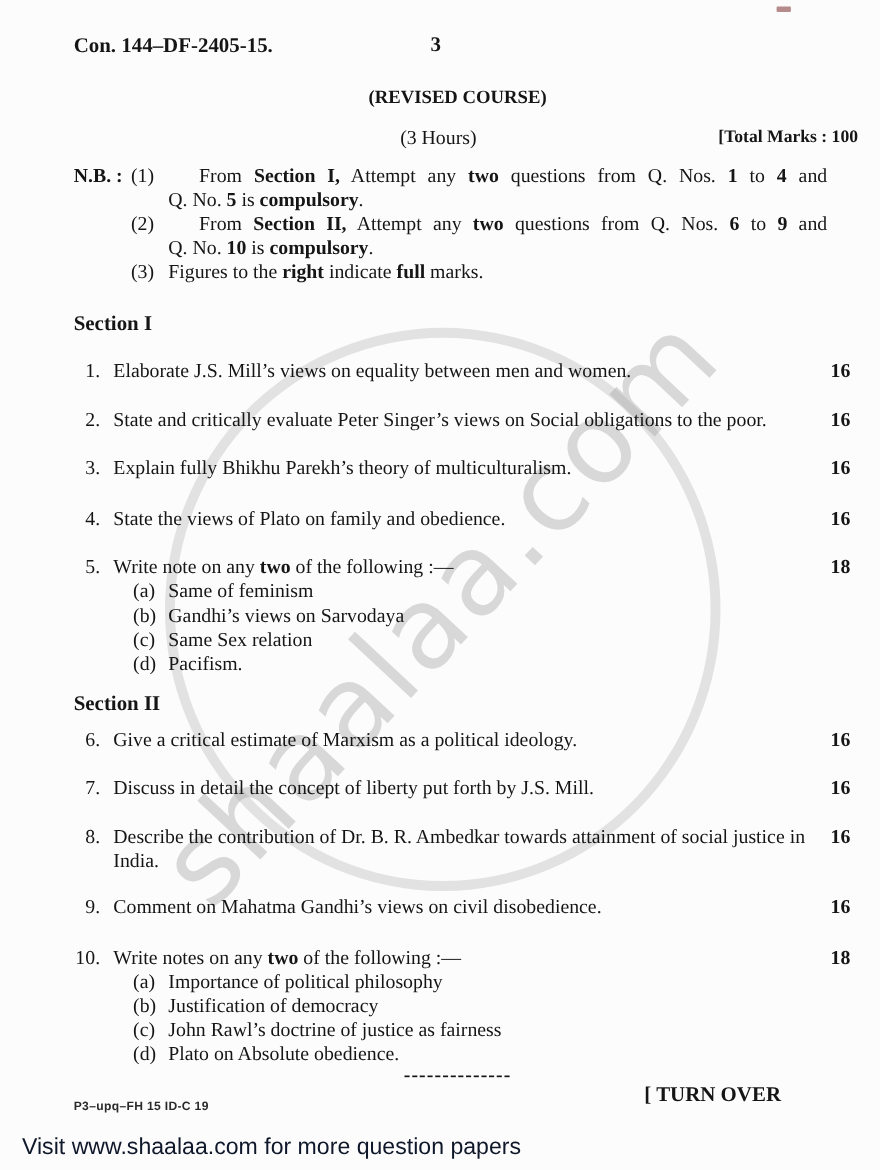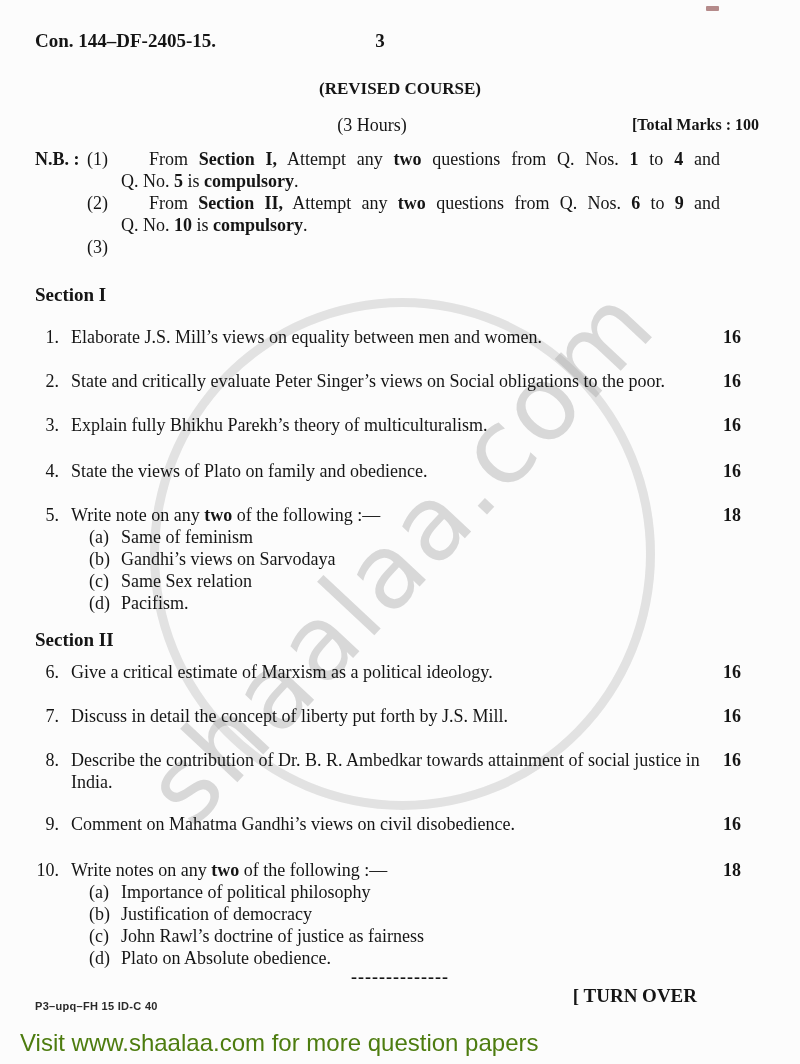--- a/index.html
+++ b/index.html
@@ -28,31 +28,31 @@
     font-family:"DejaVu Sans", sans-serif;
     font-size:103px; letter-spacing:3px;
     color:rgba(158,158,158,0.38);
     white-space:nowrap;
   }
   .scan-mark {
     position:absolute; left:706px; top:6px; width:13px; height:5px;
     background:rgba(122,45,45,0.55); border-radius:1px; z-index:2;
   }
 
-  .content { position:relative; z-index:1; }
+  .content { position:relative; z-index:1;padding-left:32px; }
 
   
   .row1 { position:relative; margin:30px 35px 0 35px; height:22px; }
   .exam-code { font-weight:bold; font-size:19px; }
   .page-num {
     position:absolute; left:0; right:40px; top:0; text-align:center;
     font-weight:bold; font-size:19px;
   }
   .course { margin-top:26px; text-align:center; font-weight:bold; font-size:17px; }
-  .row3 { position:relative; margin:14px 41px 0 35px; height:22px; }
+  .row3 { position:relative; margin:14px 20px 0 35px; height:22px; }
   .hours { position:absolute; left:0; right:50px; text-align:center; }
   .total-marks { position:absolute; right:0; font-weight:bold; font-size:16px; }
 
   
   .nb { margin:12px 80px 0 35px; width:685px; }
   .nb-row { display:flex; }
   .nb-label { width:52px; font-weight:bold; flex:none; }
   .nb-num { width:34px; flex:none; }
   .nb-body { flex:1; }
   .nb-line.just { text-align:justify; text-align-last:justify;margin-left:28px; }
@@ -72,25 +72,25 @@
   .sub-text { flex:1; }
 
   
   .dash-sep { text-align:center; font-weight:bold; letter-spacing:1px; height:16px; line-height:16px; margin-top:0; }
   .footer-row { position:relative; margin:4px 90px 0 35px; height:22px; }
   .print-code {
     position:absolute; left:0; top:6px;
     font-family:"Liberation Sans", sans-serif; font-size:11px; font-weight:bold;
     color:#2a2a2a; letter-spacing:0.3px;
   }
-  .turn-over { position:absolute; right:13px; top:-4px; font-weight:bold; font-size:19px; }
+  .turn-over { position:absolute; right:0; top:-4px; font-weight:bold; font-size:19px; }
 
   .bottom-bar {
     position:absolute; left:20px; bottom:10px; z-index:1;
-    font-family:"Liberation Sans", sans-serif; font-size:24px; color:#4d7c0f;text-align:right;
+    font-family:"Liberation Sans", sans-serif; font-size:21px; color:#0f172a;text-align:right;
   }
 </style>
 </head>
 <body>
 
 <div class="page">
 
   <div class="wm-ring"></div>
   <div class="wm-text-wrap">
     <div class="wm-text">shaalaa.com</div>
@@ -122,20 +122,23 @@
         <span class="nb-label"></span>
         <span class="nb-num">(2)</span>
         <div class="nb-body">
           <div class="nb-line just"><span>From </span><b>Section II,</b><span> Attempt any </span><b>two</b><span> questions from Q. Nos. </span><b>6</b><span> to </span><b>9</b><span> and</span></div>
           <div class="nb-line"><span>Q. No. </span><b>10</b><span> is </span><b>compulsory</b><span>.</span></div>
         </div>
       </div>
       <div class="nb-row">
         <span class="nb-label"></span>
         <span class="nb-num">(3)</span>
+        <div class="nb-body">
+          <div class="nb-line"><span>Figures to the </span><b>right</b><span> indicate </span><b>full</b><span> marks.</span></div>
+        </div>
       </div>
     </div>
 
     <div class="q-wrap">
 
       <div class="section-title sec1">Section I</div>
 
       <div class="q-row mt20">
         <span class="q-num">1.</span>
         <div class="q-text"><span>Elaborate J.S. Mill’s views on equality between men and women.</span></div>
@@ -227,21 +230,21 @@
       </div>
       <div class="sub-row">
         <span class="sub-letter">(d)</span>
         <span class="sub-text">Plato on Absolute obedience.</span>
       </div>
 
     </div>
 
     <div class="dash-sep">--------------</div>
     <div class="footer-row">
-      <span class="print-code">P3–upq–FH 15 ID-C  40</span>
+      <span class="print-code">P3–upq–FH 15 ID-C  19</span>
       <span class="turn-over">[ TURN OVER</span>
     </div>
 
   </div>
 
   <div class="bottom-bar">Visit www.shaalaa.com for more question papers</div>
 
 </div>
 
 </body></html>

